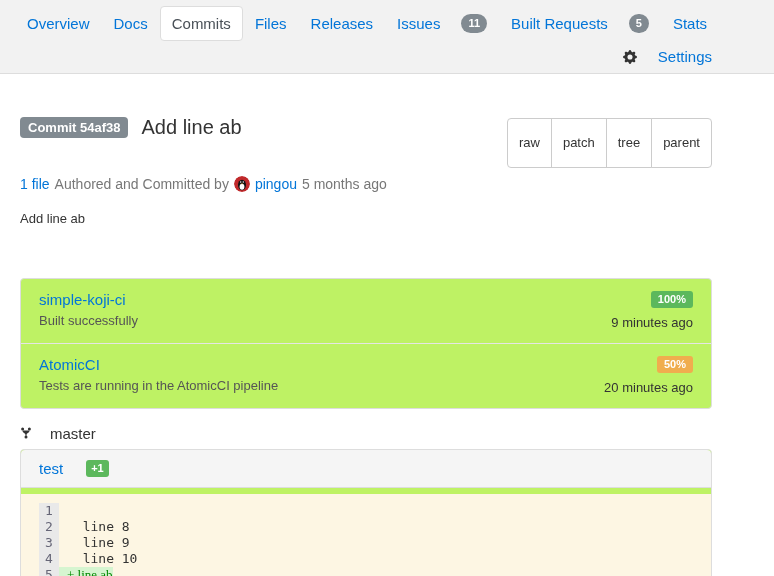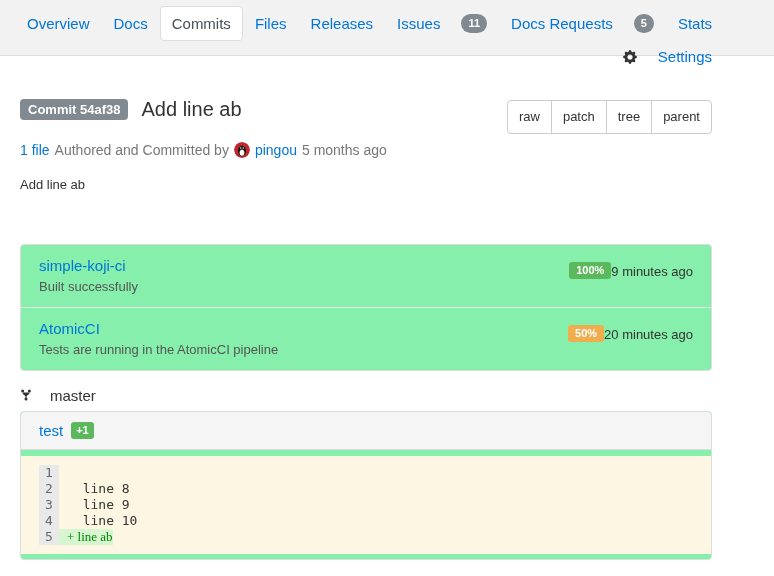--- a/index.html
+++ b/index.html
@@ -9,21 +9,21 @@
     font-size: 14px;
     color: #333;
     background: #fff;
   }
   a { text-decoration: none; color: #0275d8; cursor: pointer; }
 
   
   .site-header {
     background: #f2f2f2;
     border-bottom: 1px solid #ddd;
-    height: 56px;
+    height: 74px;
     padding: 5px 62px 0 15px;
   }
   .tabs { display: flex; align-items: center; }
   .tab {
     display: inline-flex; align-items: center;
     font-size: 15px;
     padding: 8px 11px;
     color: #0275d8;
     border: 1px solid transparent;
     border-radius: 4px;
@@ -78,51 +78,51 @@
     border-radius: 4px;
     line-height: 1;
   }
   .commit-title { font-size: 20px; font-weight: 500; color: #333; }
   .btn-group { display: inline-flex; margin-top: 2px; }
   .btn {
     background: #fff;
     border: 1px solid #ccc;
     color: #333;
     font-size: 13px;
-    padding: 8px 11px;
+    padding: 16px 11px;
     line-height: 1.2;
     margin-left: -1px;
   }
   .btn:first-child { border-radius: 4px 0 0 4px; margin-left: 0; }
   .btn:last-child { border-radius: 0 4px 4px 0; }
 
   .commit-meta {
     margin-top: 8px;
     display: flex; align-items: center; gap: 5px;
     font-size: 14px;
     color: #777;
   }
   .avatar { display: inline-flex; border-radius: 50%; overflow: hidden; width: 16px; height: 16px; }
   .commit-desc { margin-top: 19px; font-size: 13px; color: #333; }
 
   
   .panel {
     border: 1px solid #ddd;
     border-radius: 4px;
-    background: #86efac;
+    background: #bef264;
   }
   .ci-panel { margin-top: 52px; }
   .ci-row {
     display: flex; justify-content: space-between; align-items: flex-start;
     padding: 12px 18px 13px;
   }
   .ci-row + .ci-row { border-top: 1px solid #e5e5e5; }
   .ci-name { font-size: 15px; }
   .ci-status { font-size: 13px; color: #555; margin-top: 5px; }
-  .ci-right { display: flex; flex-direction: row; align-items: flex-end; }
+  .ci-right { display: flex; flex-direction: column; align-items: flex-end; }
   .pct-badge {
     color: #fff; font-size: 11px; font-weight: bold;
     padding: 3px 7px; border-radius: 3px; line-height: 1;
   }
   .pct-green { background: #5cb85c; }
   .pct-orange { background: #f0ad4e; }
   .ci-time { font-size: 13px; color: #333; margin-top: 7px; }
 
   
   .branch-row {
@@ -132,21 +132,21 @@
   }
   .branch-icon { color: #333; display: inline-flex; }
 
   
   .diff-panel { margin-top: 7px; }
   .diff-header {
     background: #f5f5f5;
     border-bottom: 1px solid #ddd;
     border-radius: 4px 4px 0 0;
     padding: 10px 18px;
-    display: flex; align-items: center; gap: 8px;
+    display: flex; align-items: center; gap: 23px;
   }
   .diff-file { font-size: 15px; }
   .changes-badge {
     background: #5cb85c; color: #fff;
     font-size: 11px; font-weight: bold;
     padding: 3px 5px; border-radius: 3px; line-height: 1;
   }
   .diff-body { padding: 6px 0 5px; }
   .code-block {
     background: #fdf6e3;
@@ -177,21 +177,21 @@
     <a class="tab">Overview</a>
     <a class="tab">Docs</a>
     <a class="tab active">Commits</a>
     <a class="tab">Files</a>
     <a class="tab">Releases</a>
     <a class="tab">
       <span>Issues</span>
       <span class="count-badge">11</span>
     </a>
     <a class="tab">
-      <span>Docs Requests</span>
+      <span>Built Requests</span>
       <span class="count-badge">5</span>
     </a>
     <a class="tab">Stats</a>
   </nav>
   <div class="settings-row">
     <a class="settings-link">
       <span class="gear-icon">
         <svg width="14" height="14" viewBox="0 0 16 16" fill="currentColor">
             <path d="M9.405 1.05c-.413-1.4-2.397-1.4-2.81 0l-.1.34a1.464 1.464 0 0 1-2.105.872l-.31-.17c-1.283-.698-2.686.705-1.987 1.987l.169.311c.446.82.023 1.841-.872 2.105l-.34.1c-1.4.413-1.4 2.397 0 2.81l.34.1a1.464 1.464 0 0 1 .872 2.105l-.17.31c-.698 1.283.705 2.686 1.987 1.987l.311-.169a1.464 1.464 0 0 1 2.105.872l.1.34c.413 1.4 2.397 1.4 2.81 0l.1-.34a1.464 1.464 0 0 1 2.105-.872l.31.17c1.283.698 2.686-.705 1.987-1.987l-.169-.311a1.464 1.464 0 0 1 .872-2.105l.34-.1c1.4-.413 1.4-2.397 0-2.81l-.34-.1a1.464 1.464 0 0 1-.872-2.105l.17-.31c.698-1.283-.705-2.686-1.987-1.987l-.311.169a1.464 1.464 0 0 1-2.105-.872l-.1-.34zM8 10.93a2.929 2.929 0 1 1 0-5.86 2.929 2.929 0 0 1 0 5.858z"></path>
           </svg>

